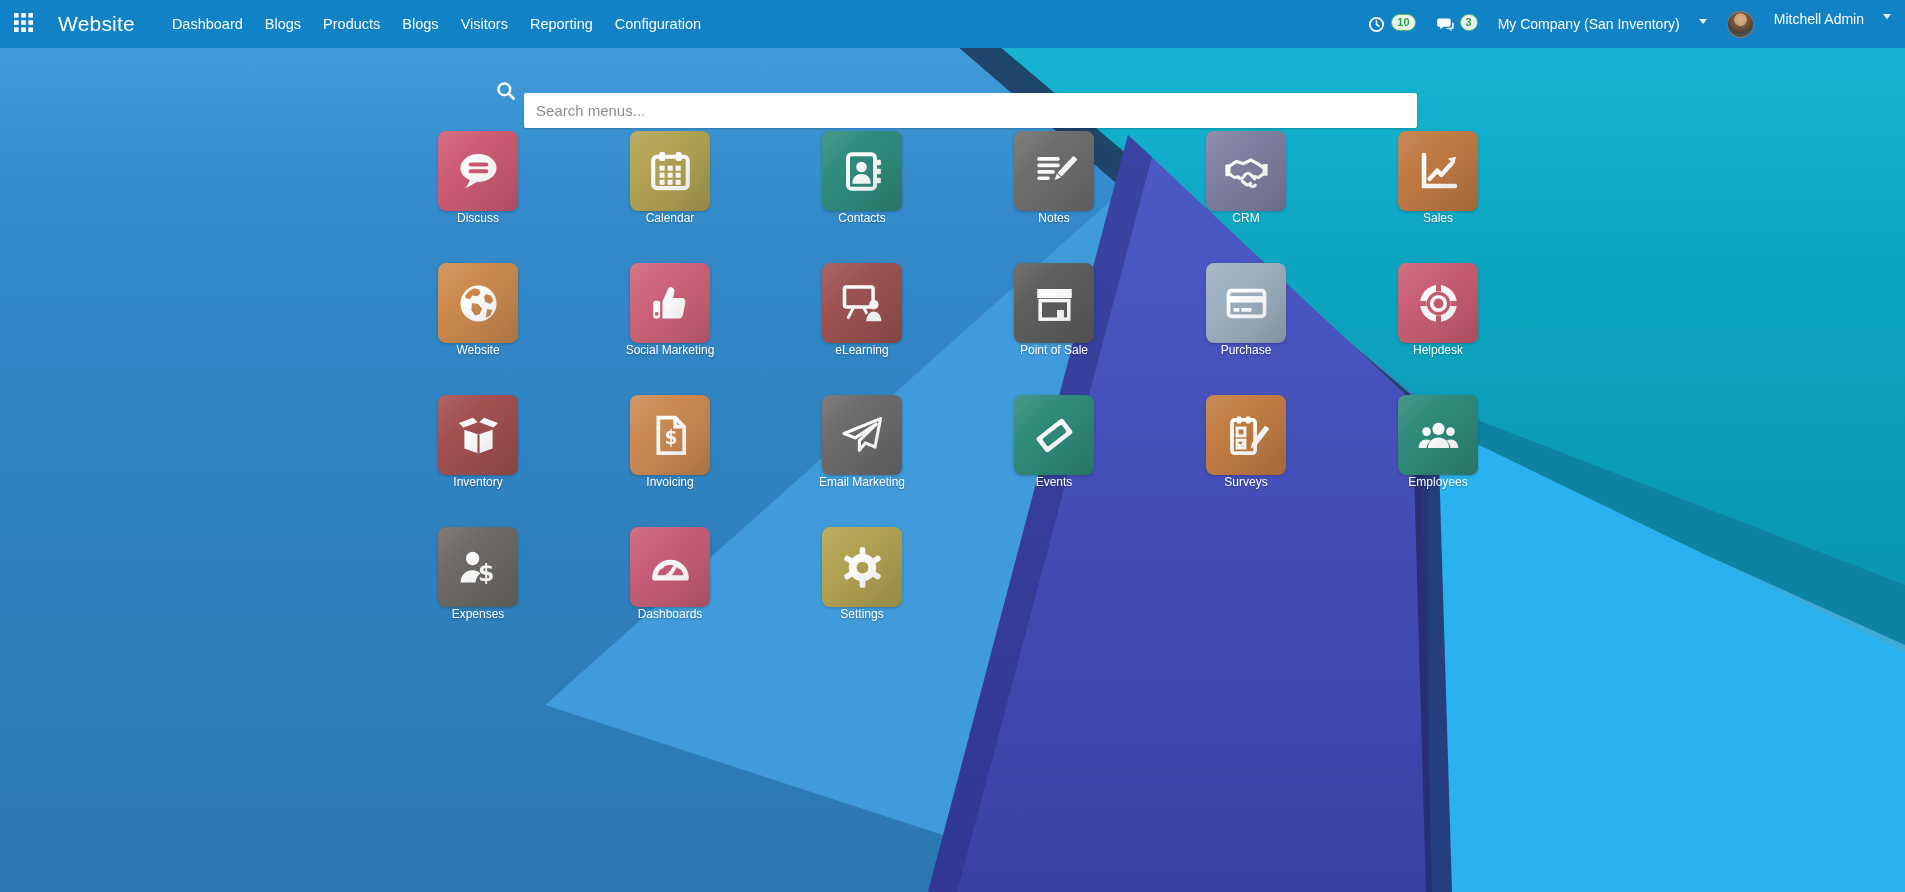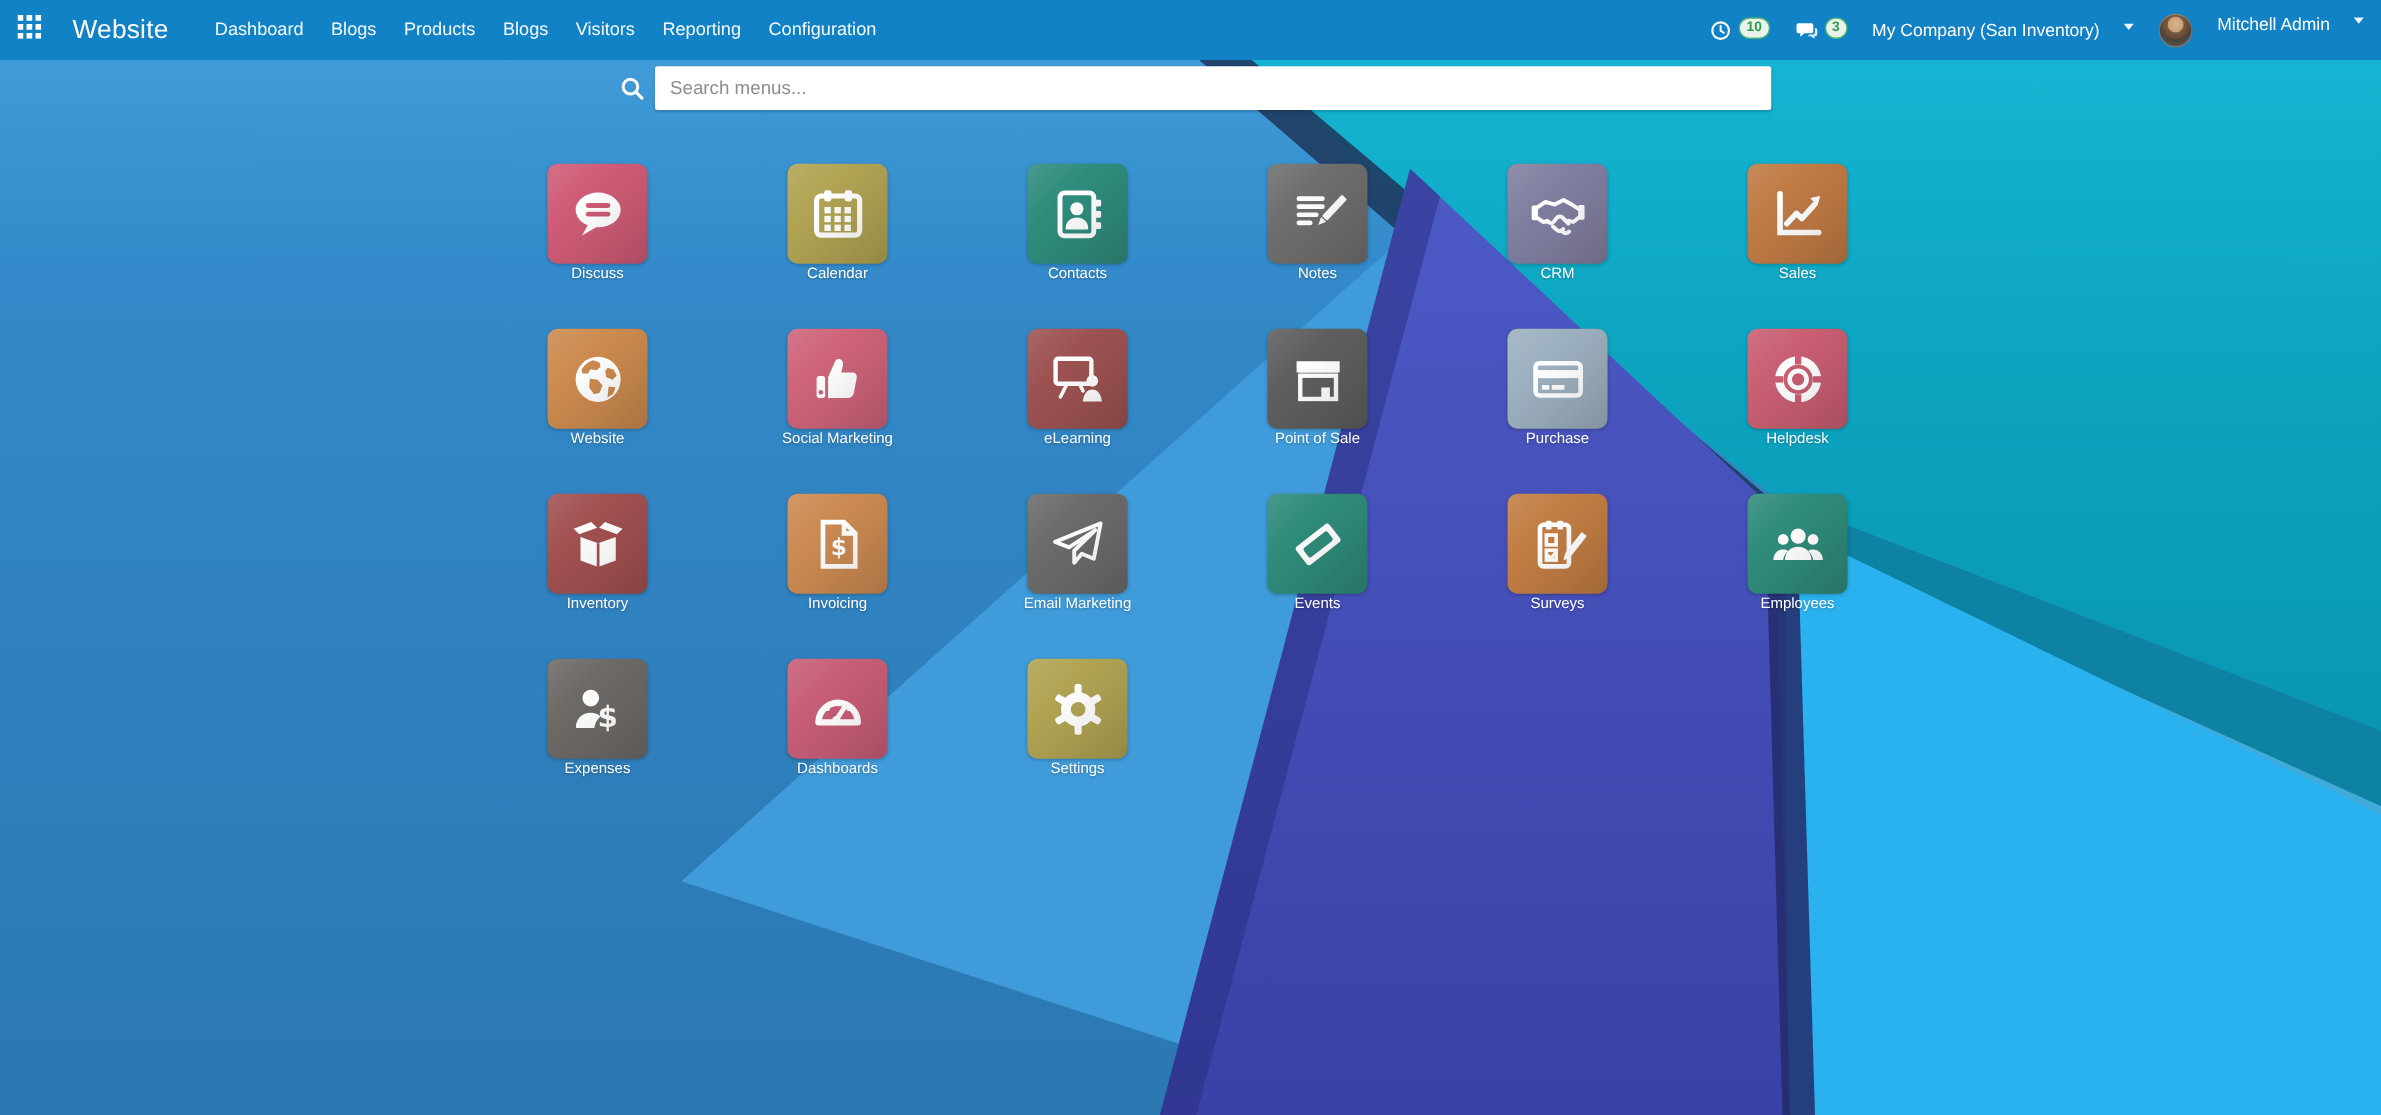--- a/index.html
+++ b/index.html
@@ -26,21 +26,21 @@
          border-top:5px solid rgba(255,255,255,.95);margin-left:7px;position:relative;top:3px;}
   .avatar{width:27px;height:27px;border-radius:50%;margin-right:8px;flex:none;
           background:radial-gradient(circle at 50% 32%,#d9b48c 0%,#c9a077 26%,#7a5a42 29%,#5d4633 52%,#46413a 54%,#6e6a5f 100%);
           box-shadow:inset 0 0 0 1px rgba(255,255,255,.25);}
   
   .search-row{position:absolute;top:53px;left:495px;display:flex;align-items:center;z-index:5;}
   .search-glyph{width:24px;height:24px;margin-right:5px;}
   .search-glyph svg{width:22px;height:22px;display:block;margin-top:1px;}
   .search-input{width:869px;height:35px;border:none;outline:none;border-radius:2px;background:#fff;
                 padding:0 12px;font-size:15px;color:#ec4899;font-family:"Liberation Sans",sans-serif;
-                box-shadow:0 1px 2px rgba(0,0,0,.18);}
+                box-shadow:0 1px 2px rgba(0,0,0,.18);margin-top:40px;}
   .search-input::placeholder{color:#8d8d8d;}
   
   .apps-grid{position:absolute;top:131px;left:382px;width:1152px;display:grid;
              grid-template-columns:repeat(6,192px);grid-auto-rows:132px;z-index:5;}
   .app{display:flex;flex-direction:column;align-items:center;cursor:pointer;}
   .tile{width:80px;height:80px;border-radius:8px;background:var(--tile);position:relative;
         display:flex;align-items:center;justify-content:center;
         box-shadow:0 1px 3px rgba(0,0,0,.22);}
   .tile::after{content:"";position:absolute;inset:0;border-radius:inherit;pointer-events:none;
         background:linear-gradient(135deg,rgba(255,255,255,.12) 0%,rgba(255,255,255,0) 34%,rgba(0,0,0,.06) 62%,rgba(0,0,0,.17) 100%);}

